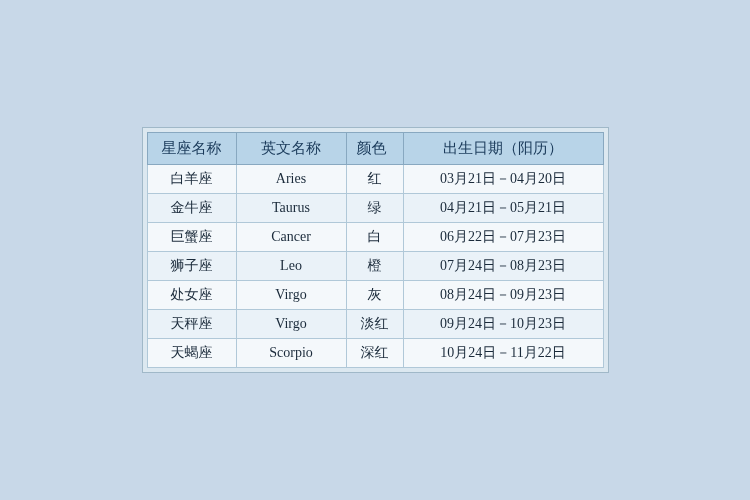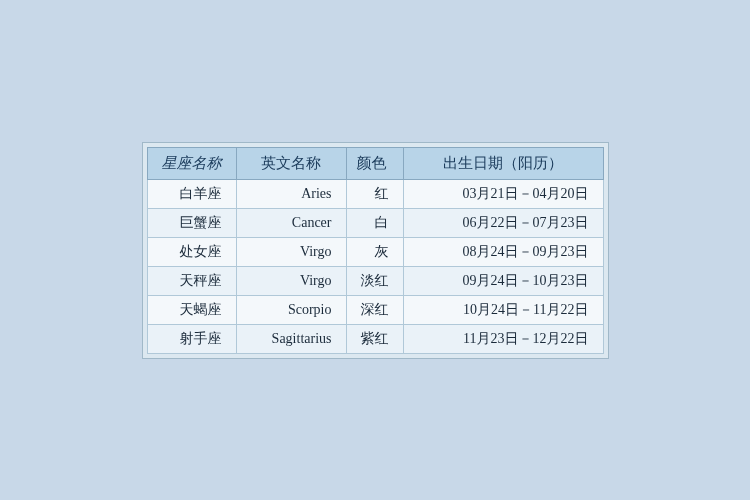--- a/index.html
+++ b/index.html
@@ -47,27 +47,27 @@
       background-color: #f4f8fb;
     }
 
     tbody tr:nth-child(even) {
       background-color: #eaf2f8;
     }
 
     tbody td {
       border: 1px solid #b0c8d8;
       padding: 5px 14px;
-      text-align: right;
+      text-align: center;
       font-size: 14px;
       color: #1a2a3a;
       white-space: nowrap;
     }
 
-    .col-chinese { min-width: 80px; font-style: italic; }
+    .col-chinese { min-width: 80px; }
     .col-english { min-width: 110px; }
     .col-color   { min-width: 50px; padding-left: 8px; }
     .col-date    { min-width: 200px; }
   </style>
 </head>
 <body>
 
 <div class="table-container">
   <table>
     <thead>
@@ -79,44 +79,50 @@
       </tr>
     </thead>
     <tbody id="table-body">
     <tr>
           <td>白羊座</td>
           <td>Aries</td>
           <td>红</td>
           <td>03月21日－04月20日</td>
         </tr>
         <tr>
+          <td>金牛座</td>
+          <td>Taurus</td>
+          <td>绿</td>
+          <td>04月21日－05月21日</td>
+        </tr>
+        <tr>
           <td>巨蟹座</td>
           <td>Cancer</td>
           <td>白</td>
           <td>06月22日－07月23日</td>
+        </tr>
+        <tr>
+          <td>狮子座</td>
+          <td>Leo</td>
+          <td>橙</td>
+          <td>07月24日－08月23日</td>
         </tr>
         <tr>
           <td>处女座</td>
           <td>Virgo</td>
           <td>灰</td>
           <td>08月24日－09月23日</td>
         </tr>
         <tr>
           <td>天秤座</td>
           <td>Virgo</td>
           <td>淡红</td>
           <td>09月24日－10月23日</td>
         </tr>
         <tr>
           <td>天蝎座</td>
           <td>Scorpio</td>
           <td>深红</td>
           <td>10月24日－11月22日</td>
         </tr>
-        <tr>
-          <td>射手座</td>
-          <td>Sagittarius</td>
-          <td>紫红</td>
-          <td>11月23日－12月22日</td>
-        </tr>
       </tbody>
   </table>
 </div>
 
 </body></html>

